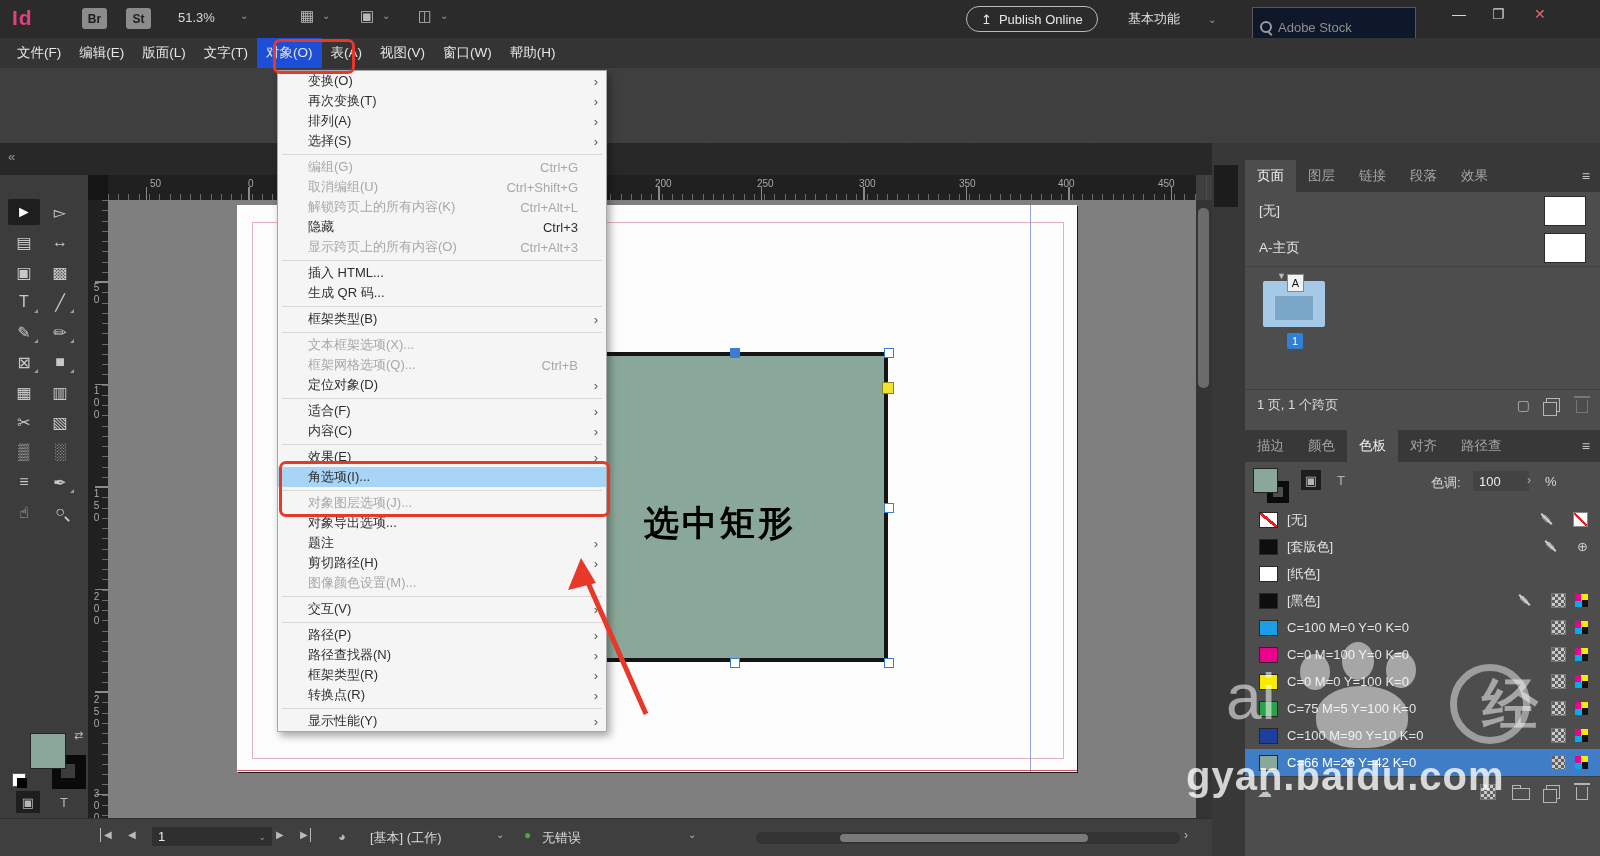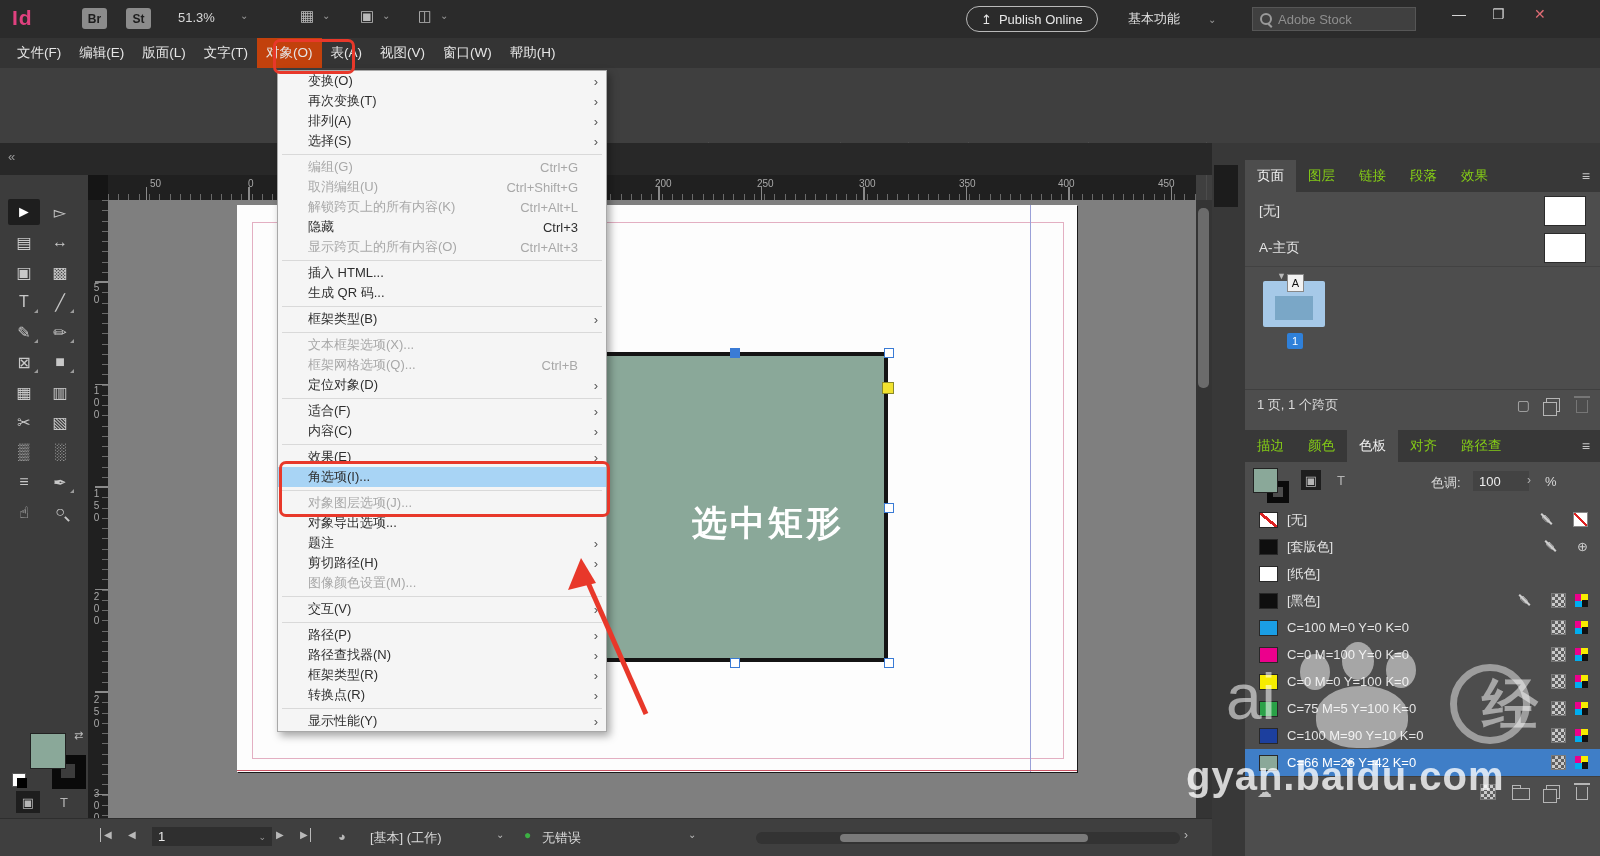--- a/index.html
+++ b/index.html
@@ -10,31 +10,31 @@
   #topbar{position:absolute;left:0;top:0;width:1600px;height:38px;background:#2b2b2b;color:#cfcfcf;}
   #logo{position:absolute;left:12px;top:6px;font-size:21px;font-weight:bold;color:#e0417f;letter-spacing:1px;}
   .appbadge{position:absolute;top:8px;width:25px;height:21px;background:#8c8c8c;color:#1d1d1d;
     font-size:12px;font-weight:bold;display:flex;align-items:center;justify-content:center;border-radius:3px;}
   #zoomlvl{position:absolute;left:178px;top:10px;font-size:13px;color:#d8d8d8;}
   .tb-ico{position:absolute;top:7px;font-size:15px;color:#b9b9b9;}
   .tb-chev{position:absolute;top:10px;font-size:10px;color:#9a9a9a;}
   #publish{position:absolute;left:966px;top:6px;height:24px;padding:0 14px;border:1px solid #b9b9b9;
     border-radius:13px;display:flex;align-items:center;gap:7px;font-size:13px;color:#e8e8e8;}
   #workspace{position:absolute;left:1128px;top:10px;font-size:13px;color:#e0e0e0;}
-  #stockbox{position:absolute;left:1252px;top:7px;width:148px;height:22px;background:#404040;
-    border:1px solid #565656;display:flex;align-items:center;gap:6px;padding:0 7px;text-align:center;}
+  #stockbox{position:absolute;left:1252px;top:7px;width:148px;height:22px;background:#0f172a;
+    border:1px solid #565656;display:flex;align-items:center;gap:6px;padding:8px 7px;text-align:center;}
   #stocktext{font-size:13px;color:#8f8f8f;}
   .mag{width:8px;height:8px;border:2px solid #9a9a9a;border-radius:50%;position:relative;flex:none;}
   .mag::after{content:"";position:absolute;left:7px;top:8px;width:2px;height:5px;background:#9a9a9a;transform:rotate(-45deg);}
   .winbtn{position:absolute;top:6px;font-size:14px;color:#d5d5d5;}
   
   #menubar{position:absolute;left:0;top:38px;width:1600px;height:30px;background:#343434;
     display:flex;align-items:stretch;padding-left:8px;}
   .mbi{display:flex;align-items:center;padding:0 9px;font-size:13.5px;color:#e5e5e5;}
-  .mbi.on{background:#c2410c;}
+  .mbi.on{background:#1d4ed8;}
   
   #ctrl{position:absolute;left:0;top:68px;width:1600px;height:75px;background:#3f3f3f;
     border-bottom:1px solid #2a2a2a;color:#d8d8d8;font-size:12px;}
   .fld{position:absolute;height:21px;background:#4e4e4e;display:flex;align-items:center;
     padding:0 4px;gap:4px;color:#ececec;}
   .stp{display:flex;flex-direction:column;line-height:6px;font-size:8px;color:#b5b5b5;flex:none;}
   .lbl{position:absolute;color:#cfcfcf;}
   .cchev{position:absolute;font-size:9px;color:#b0b0b0;}
   .cico{position:absolute;font-size:15px;color:#b7b7b7;}
   .cdiv{position:absolute;top:74px;width:1px;height:62px;background:#4c4c4c;}
@@ -93,21 +93,21 @@
   #page{position:absolute;left:129px;top:5px;width:840px;height:567px;background:#fdfdfd;
     box-shadow:1px 1px 0 #1a1a1a;}
   #margins{position:absolute;left:144px;top:22px;width:810px;height:535px;border:1px solid #e3afc2;}
   #guide-v{position:absolute;left:922px;top:5px;width:1px;height:567px;background:#9aa0d8;}
   #bleed-b{position:absolute;left:129px;top:570px;width:840px;height:1px;background:#cc5566;}
   #rect{position:absolute;left:472px;top:152px;width:308px;height:310px;background:#8aa899;
     border:4px solid #141414;box-sizing:border-box;}
   .hdl{position:absolute;width:8px;height:8px;background:#fff;border:1px solid #3a7bd5;}
   .hdl.blue{background:#3a7bd5;}
   .hdl.yellow{background:#f2e32f;border-color:#8a8a2a;}
-  #annot-text{position:absolute;left:584px;top:300px;font-size:35px;font-weight:bold;color:#ffffff;letter-spacing:3px;}
+  #annot-text{position:absolute;left:536px;top:300px;font-size:35px;font-weight:bold;color:#000000;letter-spacing:3px;}
   #vscroll{position:absolute;left:1196px;top:200px;width:16px;height:618px;background:#343434;}
   #vthumb{position:absolute;left:2px;top:8px;width:11px;height:180px;background:#6b6b6b;border-radius:5px;}
   
   #popup{position:absolute;left:277px;top:70px;width:328px;background:#f5f5f5;border:1px solid #a8a8a8;
     box-shadow:3px 4px 8px rgba(0,0,0,.35);z-index:40;padding:0;}
   .mi{height:20px;display:flex;align-items:center;padding:0 10px 0 30px;font-size:13px;color:#2e2e2e;position:relative;}
   .mi .mi-label{flex:1 1 auto;white-space:nowrap;}
   .mi .mi-short{margin-right:18px;white-space:nowrap;}
   .mi .mi-sub{position:absolute;right:8px;font-size:13px;color:#555;}
   .mi.dis{color:#a8a8a8;}
@@ -115,21 +115,21 @@
   .mi.sep{height:6px;padding:0 4px;}
   .mi.sep::after{content:"";flex:1;height:1px;background:#d9d9d9;}
   
   .redbox{position:absolute;border:3px solid #e8382a;border-radius:7px;z-index:50;}
   #arrow-svg{position:absolute;z-index:50;pointer-events:none;}
   
   #dock{position:absolute;left:1212px;top:143px;width:388px;height:713px;background:#383838;}
   #dock-notch{position:absolute;left:2px;top:22px;width:24px;height:42px;background:#1c1c1c;}
   .panel{position:absolute;left:33px;width:355px;background:#4d4d4d;}
   .ptabs{display:flex;align-items:stretch;height:32px;background:#383838;}
-  .ptab{display:flex;align-items:center;padding:0 12px;font-size:13.5px;color:#84cc16;gap:4px;}
+  .ptab{display:flex;align-items:center;padding:0 12px;font-size:13.5px;color:#a3a3a3;gap:4px;}
   .ptab.on{background:#4d4d4d;color:#f2f2f2;}
   .pmenu-ico{margin-left:auto;padding:0 10px;display:flex;align-items:center;color:#c5c5c5;font-size:14px;}
   .mrow{display:flex;align-items:center;height:37px;padding:0 14px;color:#e3e3e3;font-size:13.5px;}
   .mthumb{margin-left:auto;width:40px;height:28px;background:#fff;border:1px solid #2b2b2b;}
   #spread-area{position:relative;height:122px;border-top:1px solid #424242;}
   #spread-tri{position:absolute;left:32px;top:4px;color:#b9b9b9;font-size:9px;}
   #pg-thumb{position:absolute;left:18px;top:14px;width:62px;height:46px;background:#a6c9e8;border-radius:2px;}
   #pg-thumb-inner{position:absolute;left:12px;top:15px;width:38px;height:24px;background:#7aa7c7;}
   #pg-tag{position:absolute;left:24px;top:-7px;width:15px;height:16px;background:#f2f2f2;color:#111;
     font-size:11px;display:flex;align-items:center;justify-content:center;border:1px solid #888;}

